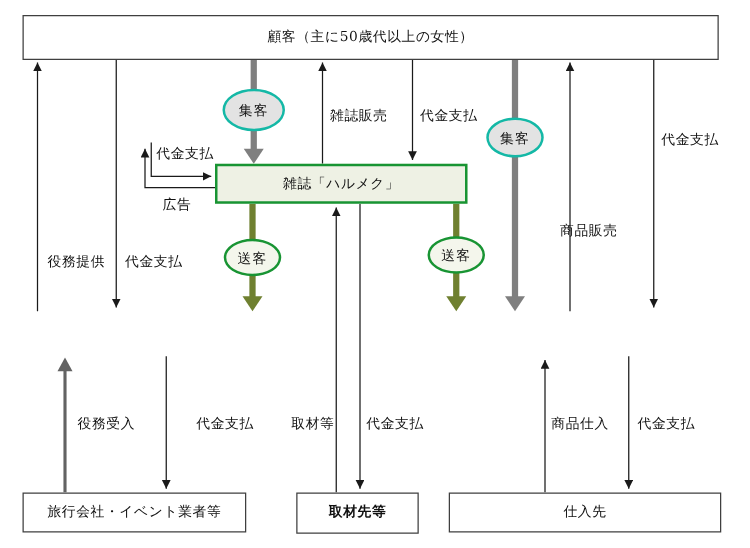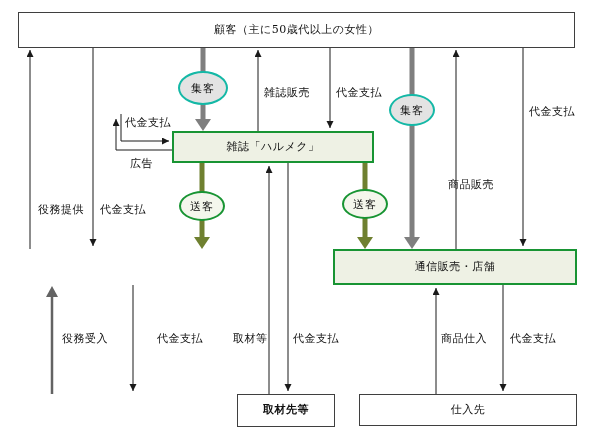--- a/index.html
+++ b/index.html
@@ -74,24 +74,24 @@
   <div class="box plain" style="left:18px;top:12px;width:557px;height:36px;">
     <span>顧客（主に50歳代以上の女性）</span>
   </div>
 
 
   <div class="box green" style="left:172px;top:131px;width:202px;height:32px;">
     <span>雑誌「ハルメク」</span>
   </div>
 
 
-  <div class="box green" style="left:333px;top:249px;width:244px;height:36px;">
-    <span>通信販売・店舗</span>
+
+  <div class="box plain" style="left:18px;top:394px;width:179px;height:32px;">
+    <span>旅行会社・イベント業者等</span>
   </div>
-
 
   <div class="box plain" style="left:237px;top:394px;width:98px;height:33px;font-weight:bold;">
     <span>取材先等</span>
   </div>
 
   <div class="box plain" style="left:359px;top:394px;width:218px;height:32px;">
     <span>仕入先</span>
   </div>
 
   <div class="oval gray" style="left:178px;top:71px;width:50px;height:34px;">集客</div>

